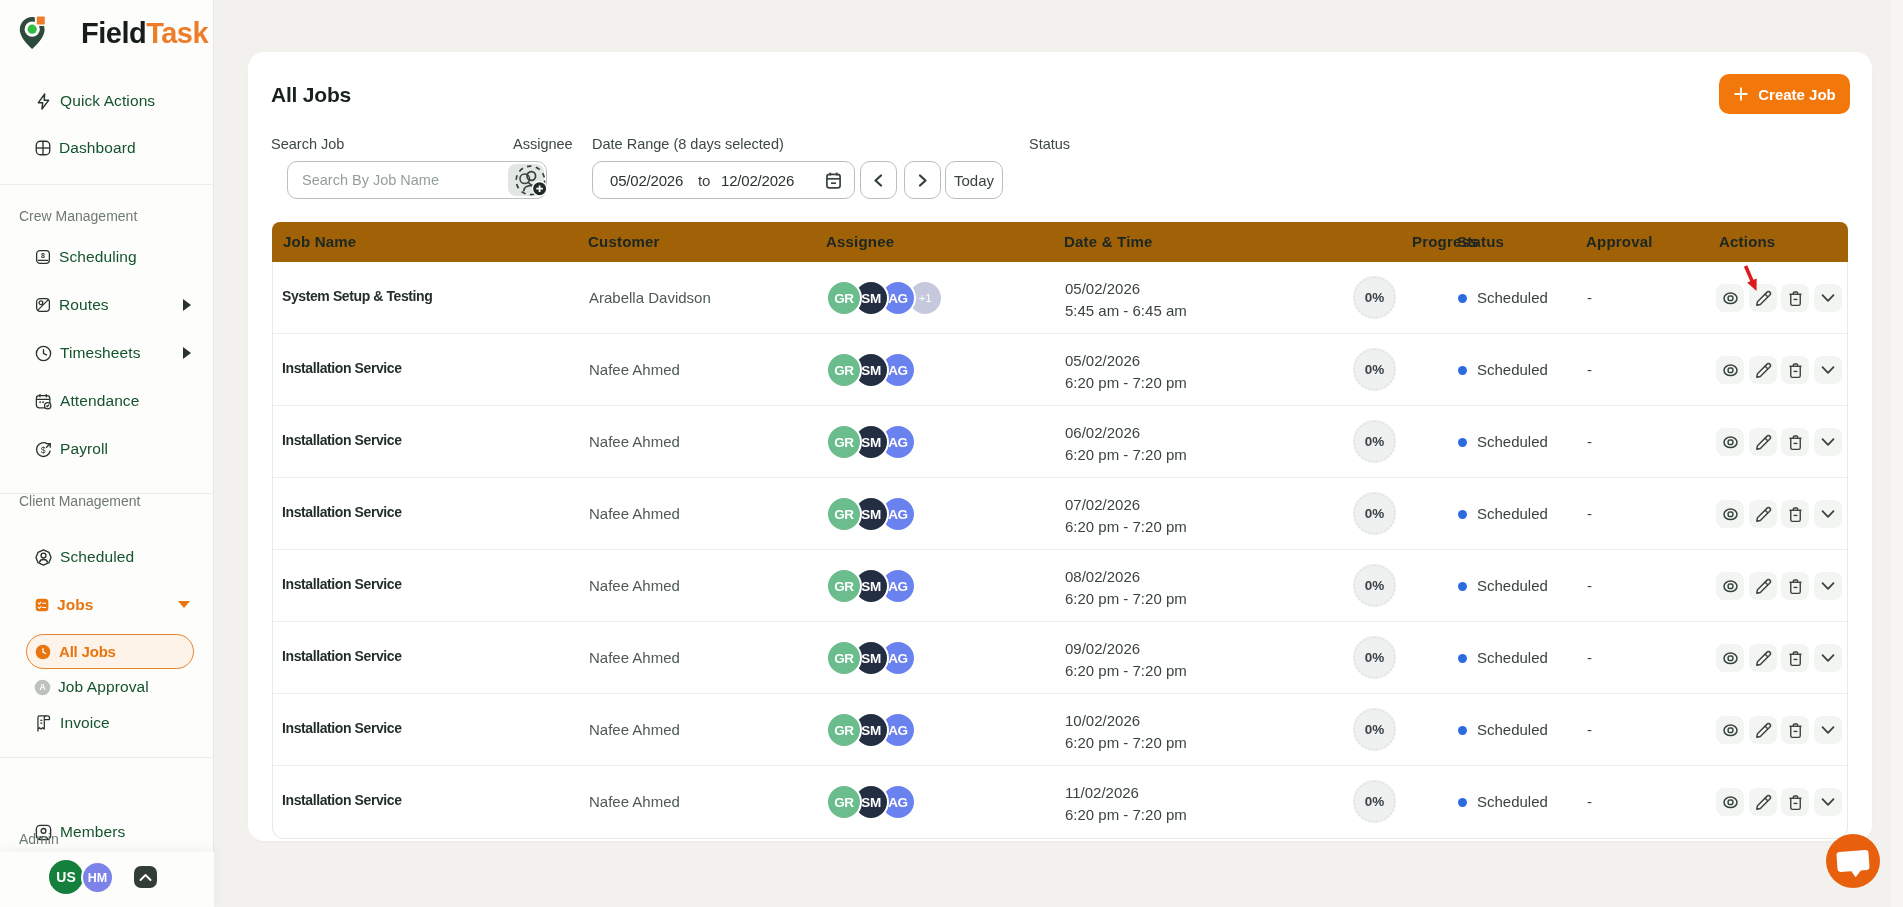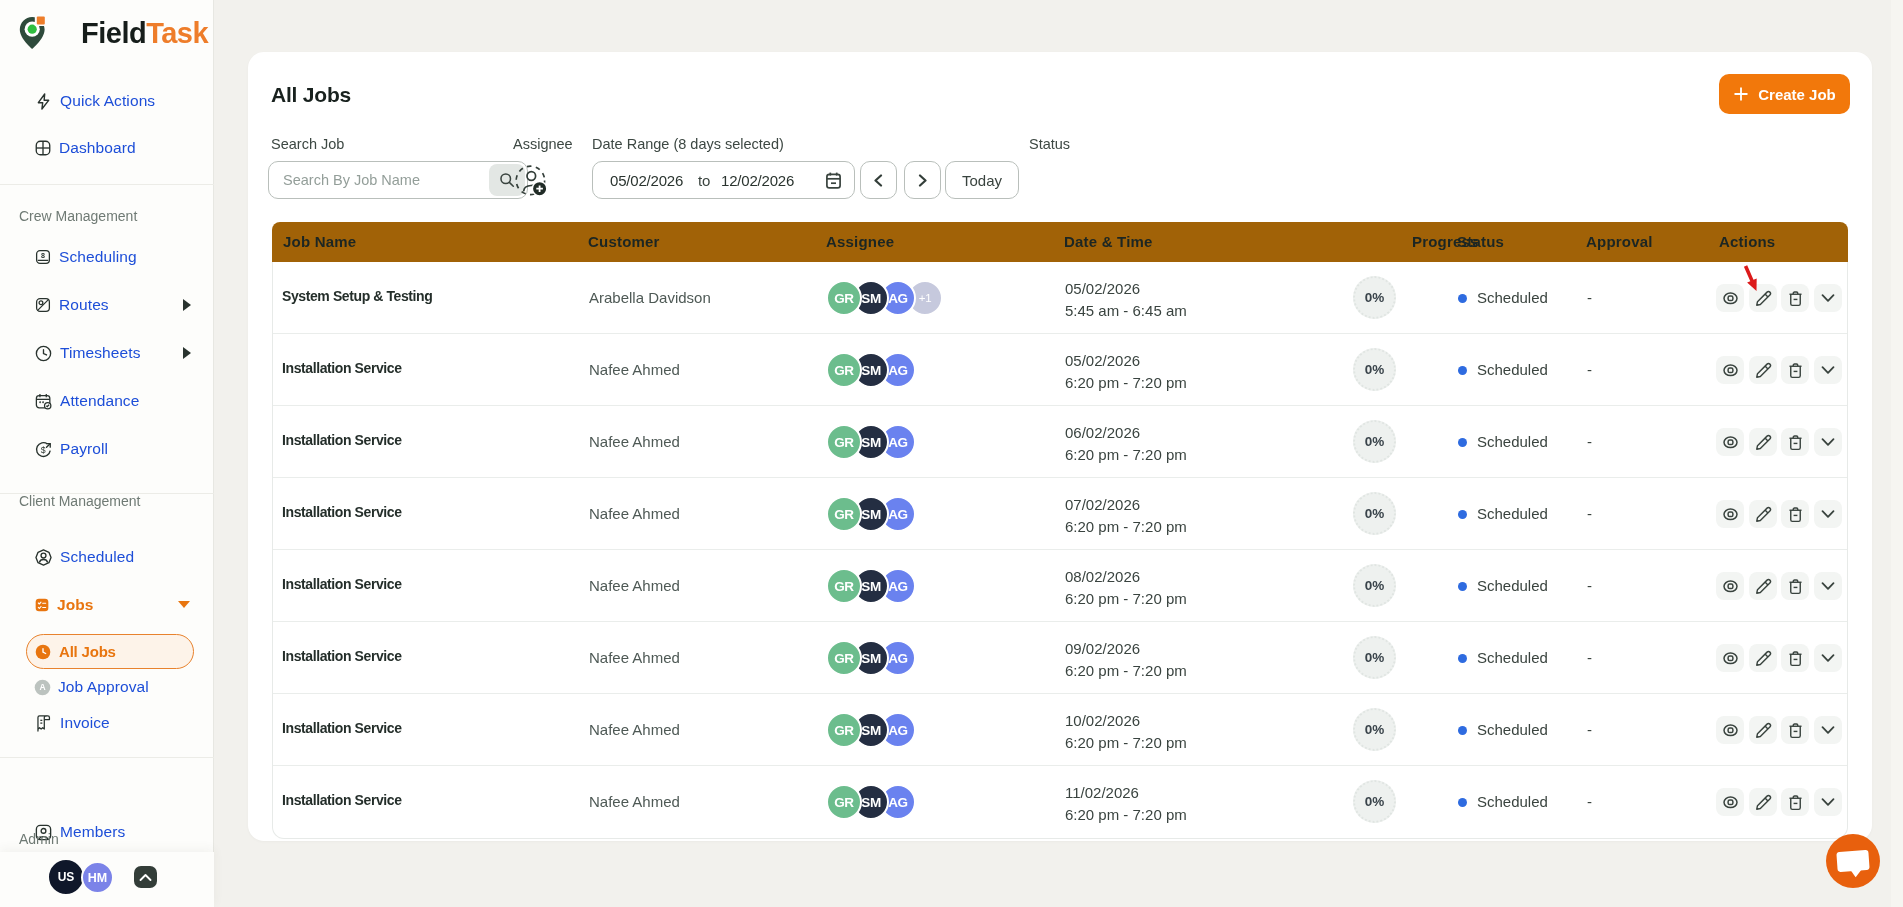--- a/index.html
+++ b/index.html
@@ -7,45 +7,45 @@
 body { font-family:"Liberation Sans", sans-serif; background:#f2f1ed; position:relative; color:#2b3531; }
 .abs { position:absolute; }
 
 
 #sidebar { position:absolute; left:0; top:0; width:214px; height:907px; background:#fdfdfb; border-right:1px solid #e7e7e2; }
 .logo { position:absolute; left:19px; top:16px; display:flex; align-items:flex-end;gap:24px; }
 .logo-text { font-size:29px; font-weight:bold; letter-spacing:-0.5px; color:#161d1a; margin-left:11px; }
 .logo-text span { color:#ee7d2a; }
 .nav-item { position:absolute; left:34px; display:flex; align-items:center; height:24px; }
 .nav-item svg { flex:0 0 auto; }
-.nav-item .txt { margin-left:7px; font-size:15.5px; color:#1d4ed8; letter-spacing:0.1px; }
+.nav-item .txt { margin-left:7px; font-size:15.5px; color:#14532d; letter-spacing:0.1px; }
 .sec-label { position:absolute; left:19px; font-size:14px; color:#6f7a74; }
 .divider { position:absolute; left:0; width:214px; border-top:1px solid #ecece7; }
 .caret-r { position:absolute; left:183px; width:0; height:0; border-left:8px solid #29332e; border-top:6px solid transparent; border-bottom:6px solid transparent; }
 .caret-d { position:absolute; left:178px; width:0; height:0; border-top:7.5px solid #e8750f; border-left:6.5px solid transparent; border-right:6.5px solid transparent; }
 #pill { position:absolute; left:26px; top:634px; width:168px; height:35px; background:#fdf3e9; border:1.5px solid #e8822d; border-radius:19px; display:flex; align-items:center; }
 #pill .txt { margin-left:8px; font-size:15px; letter-spacing:-0.2px; font-weight:bold; color:#e8750f; }
 .orange-item .txt { color:#e8750f !important; font-weight:bold; }
 #bottombar { position:absolute; left:0; top:852px; width:214px; height:55px; background:#fdfdfb; box-shadow:0 -3px 10px rgba(60,60,50,0.06); }
 .av { position:absolute; border-radius:50%; display:flex; align-items:center; justify-content:center; color:#fff; font-weight:bold; border:2px solid #fdfdfb; }
 #upbtn { position:absolute; left:134px; top:866px; width:23px; height:22px; background:#333d38; border-radius:7px; display:flex; align-items:center; justify-content:center; }
 
 
 #card { position:absolute; left:248px; top:52px; width:1624px; height:789px; background:#ffffff; border-radius:16px; box-shadow:0 1px 3px rgba(0,0,0,0.03); }
 #title { position:absolute; left:23px; top:31px; font-size:21px; font-weight:bold; color:#18211e; letter-spacing:-0.2px; }
 #createbtn { position:absolute; left:1471px; top:22px; width:131px; height:40px; background:#f2780b; border-radius:10px; color:#fff; font-size:15px; font-weight:bold; display:flex; align-items:center; justify-content:center; gap:9px; }
 .flabel { position:absolute; top:84px; font-size:14.5px; color:#3d4843; }
 .fbox { position:absolute; top:109px; height:38px; border:1px solid #b9bfbb; border-radius:10px; background:#fff; display:flex; align-items:center; }
-#searchbox { left:20px; width:260px; }
+#searchbox { left:39px; width:260px; }
 #searchbox .ph { margin-left:14px; font-size:14.5px; color:#939e99; }
 #searchbtn { position:absolute; right:2px; top:2px; width:36px; height:32px; background:#e3e7e4; border-radius:8px; display:flex; align-items:center; justify-content:center; }
 #datebox { left:344px; width:263px; font-size:15px; letter-spacing:-0.2px; color:#2a342f; }
 #datebox span { top:10px; }
 .navbtn { position:absolute; top:109px; width:37px; height:38px; border:1px solid #b9bfbb; border-radius:10px; background:#fff; display:flex; align-items:center; justify-content:center; }
-#todaybtn { left:697px; width:74px; font-size:15px; color:#39433e; }
+#todaybtn { left:697px; width:58px; font-size:15px; color:#39433e; }
 #statusbox { left:783px; width:248px; font-size:15px; letter-spacing:-0.3px; color:#2a342f; }
 
 
 #table { position:absolute; left:24px; top:170px; width:1576px; }
 #rows { border:1px solid #e7eae8; border-top:none; border-radius:0 0 12px 12px; }
 #thead { position:relative; height:40px; background:#a16207; border-radius:8px 8px 0 0; }
 #thead .th { position:absolute; top:0; height:40px; line-height:40px; font-size:15px; font-weight:bold; color:#1c2623; letter-spacing:0.2px; }
 .row { position:relative; height:72px; border-bottom:1px solid #eaedeb; }
 .row:last-child { border-bottom:none; }
 .jobname { position:absolute; left:9px; top:26px; font-size:14px; font-weight:bold; color:#242e2a; letter-spacing:-0.4px; }
@@ -187,21 +187,21 @@
     <div class="sec-label" style="top:493px;">Client Management</div>
     <div class="sec-label" style="top:783px;margin-top:48px;">Admin</div>
     <div id="pill">
       <svg width="16" height="16" viewBox="0 0 24 24" style="margin-left: 8px;">
         <circle cx="12" cy="12" r="11" fill="#e8750f"></circle>
         <path d="M12 7 V12 L16 14.2" fill="none" stroke="#fff" stroke-width="2" stroke-linecap="round"></path>
       </svg>
       <span class="txt">All Jobs</span>
     </div>
     <div id="bottombar"></div>
-    <div class="av" style="left:47px; top:858px; width:38px; height:38px; background:#0f172a; font-size:12px;">US</div>
+    <div class="av" style="left:47px; top:858px; width:38px; height:38px; background:#15803d; font-size:14px;">US</div>
     <div class="av" style="left:81px; top:861px; width:33px; height:33px; background:#7b83e8; font-size:12.5px;">HM</div>
     <div id="upbtn">
       <svg width="13" height="9" viewBox="0 0 13 9">
         <path d="M1.5 7 L6.5 2 L11.5 7" fill="none" stroke="#fff" stroke-width="1.9" stroke-linecap="round" stroke-linejoin="round"></path>
       </svg>
     </div>
   </div>
 
 <div id="card">
   <div id="title">All Jobs</div>

